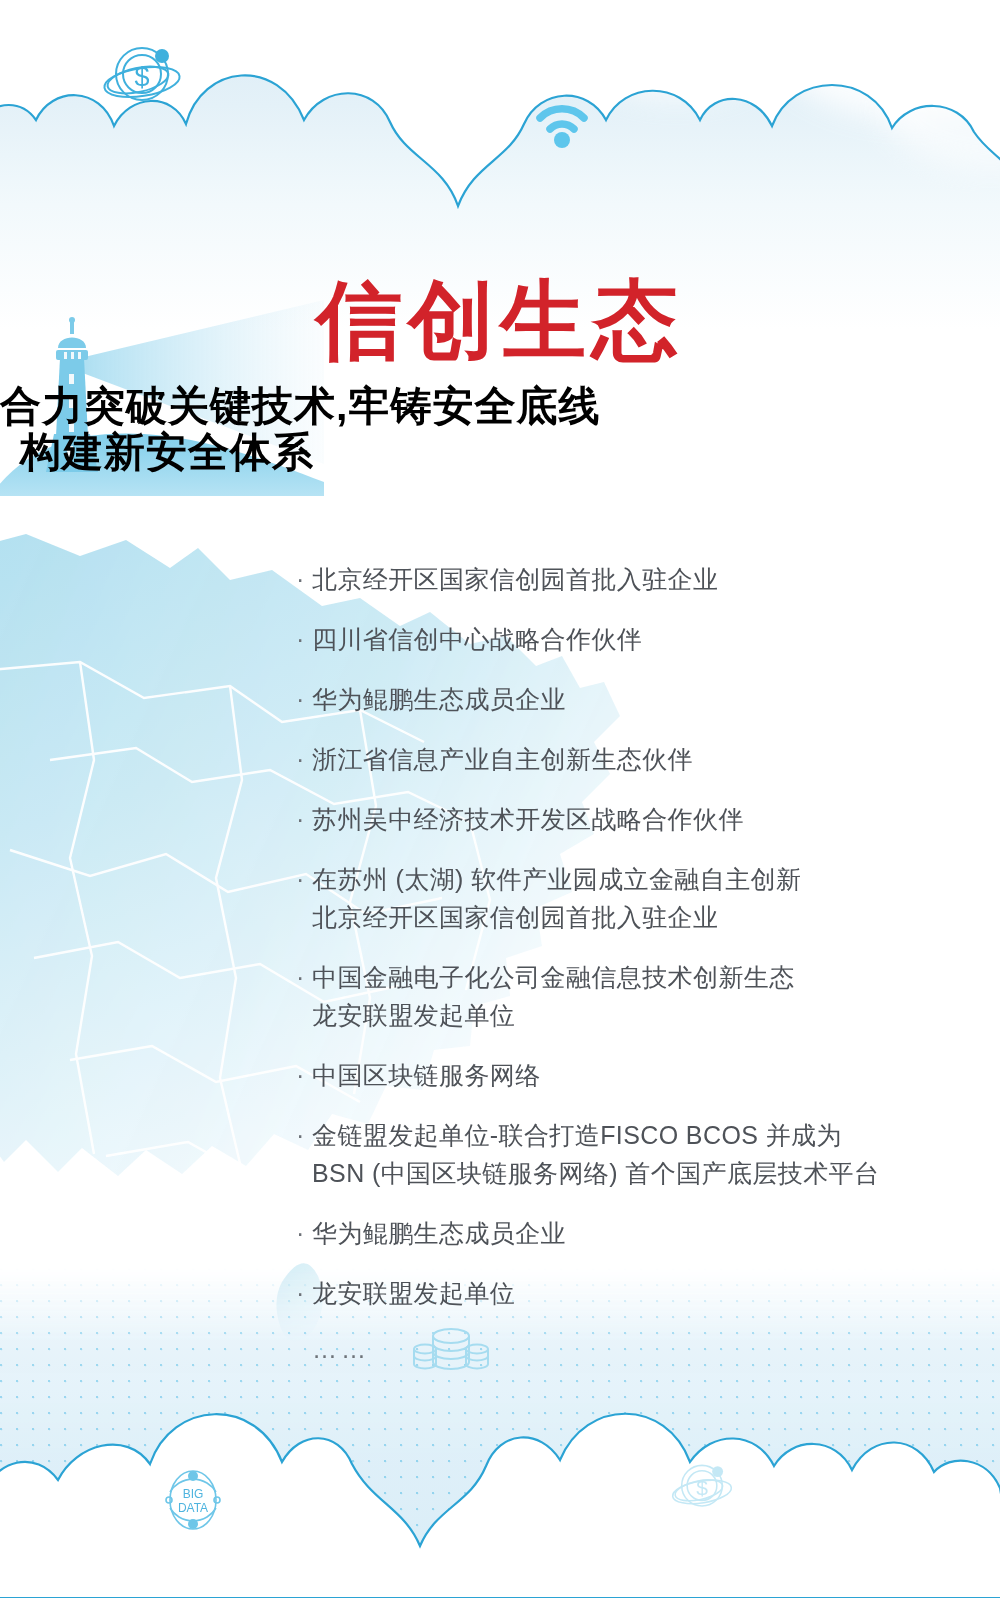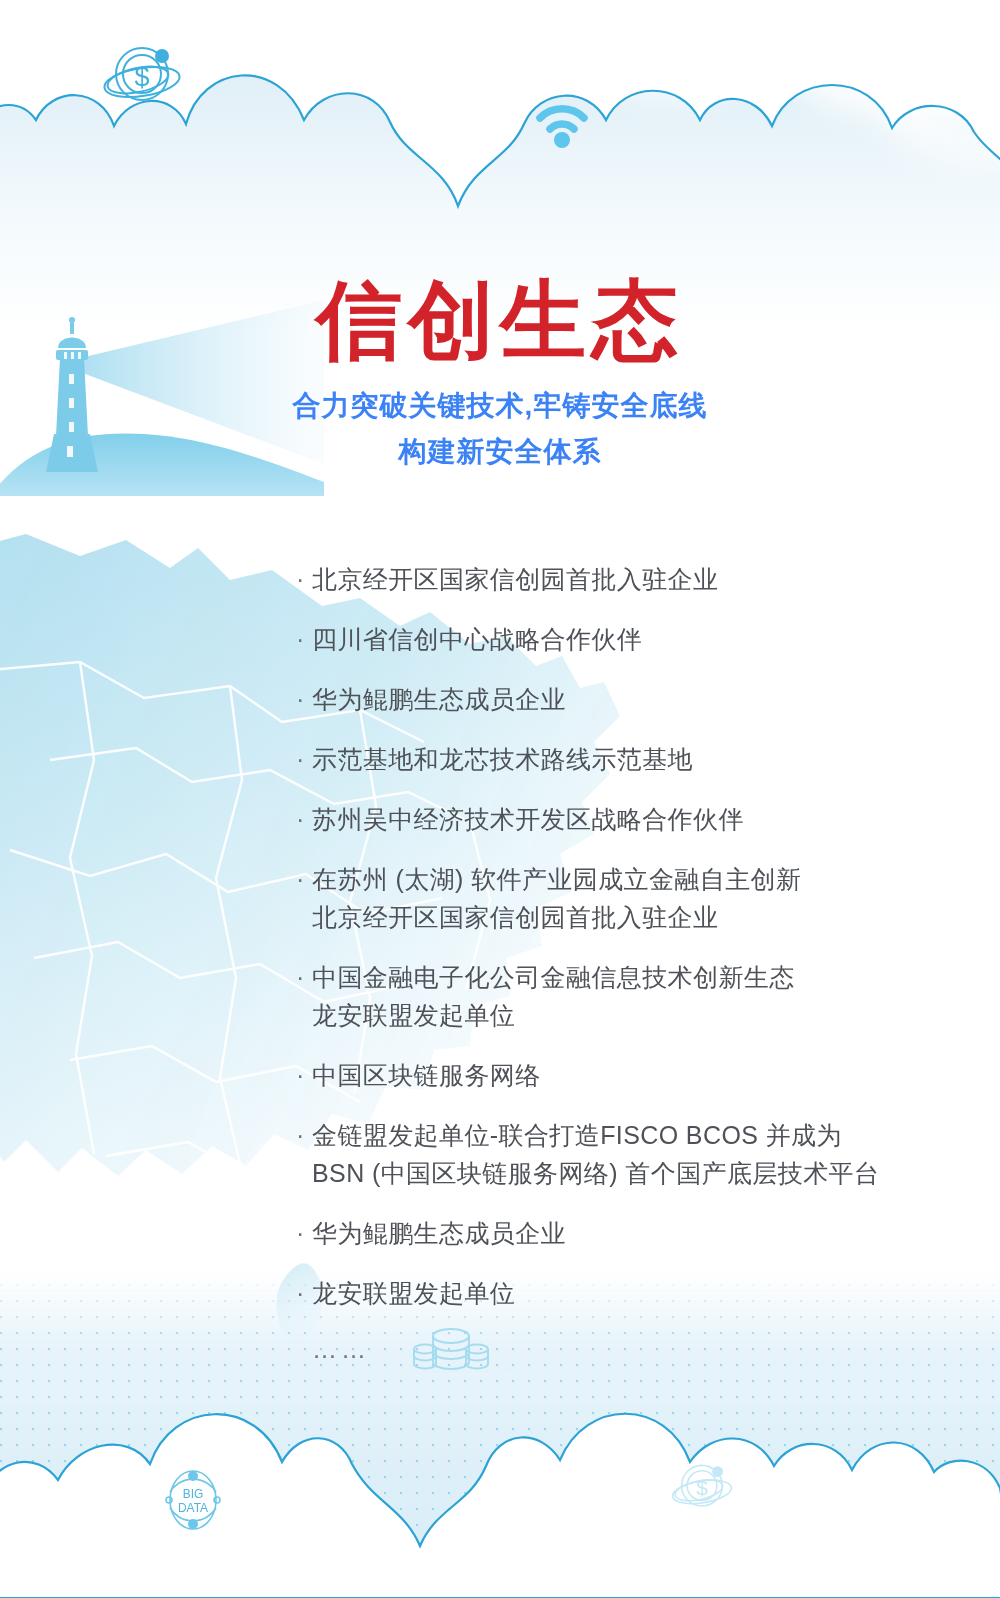--- a/index.html
+++ b/index.html
@@ -64,26 +64,26 @@
 
   .title{
     position:absolute;left:0;top:272px;width:1000px;
     text-align:center;
     font-size:86px;line-height:96px;font-weight:bold;
     letter-spacing:6px;
     color:#d2232a;
   }
   .subtitle{
     position:absolute;left:0;top:383px;width:1000px;
-    text-align:center;
-    font-size:28px;line-height:46px;font-weight:bold;
+    text-align:left;
+    font-size:41px;line-height:46px;font-weight:bold;
     letter-spacing:1px;
-    color:#3b82f6;
-  }
-  .subtitle .l2{display:block;}
+    color:#000000;
+  }
+  .subtitle .l2{display:block;padding-left:20px;}
 
   .bullets{
     position:absolute;left:296px;top:560px;width:650px;
   }
   .bullet{
     position:relative;
     display:flex;
     align-items:flex-start;
     margin-bottom:22px;
     font-size:25px;
@@ -293,21 +293,21 @@
         <div class="bullet">
           <span class="dot">·</span>
           <span class="btext">四川省信创中心战略合作伙伴</span>
         </div>
         <div class="bullet">
           <span class="dot">·</span>
           <span class="btext">华为鲲鹏生态成员企业</span>
         </div>
         <div class="bullet">
           <span class="dot">·</span>
-          <span class="btext">示范基地和龙芯技术路线示范基地</span>
+          <span class="btext">浙江省信息产业自主创新生态伙伴</span>
         </div>
         <div class="bullet">
           <span class="dot">·</span>
           <span class="btext">苏州吴中经济技术开发区战略合作伙伴</span>
         </div>
         <div class="bullet">
           <span class="dot">·</span>
           <span class="btext">在苏州 (太湖) 软件产业园成立金融自主创新
 北京经开区国家信创园首批入驻企业</span>
         </div>

